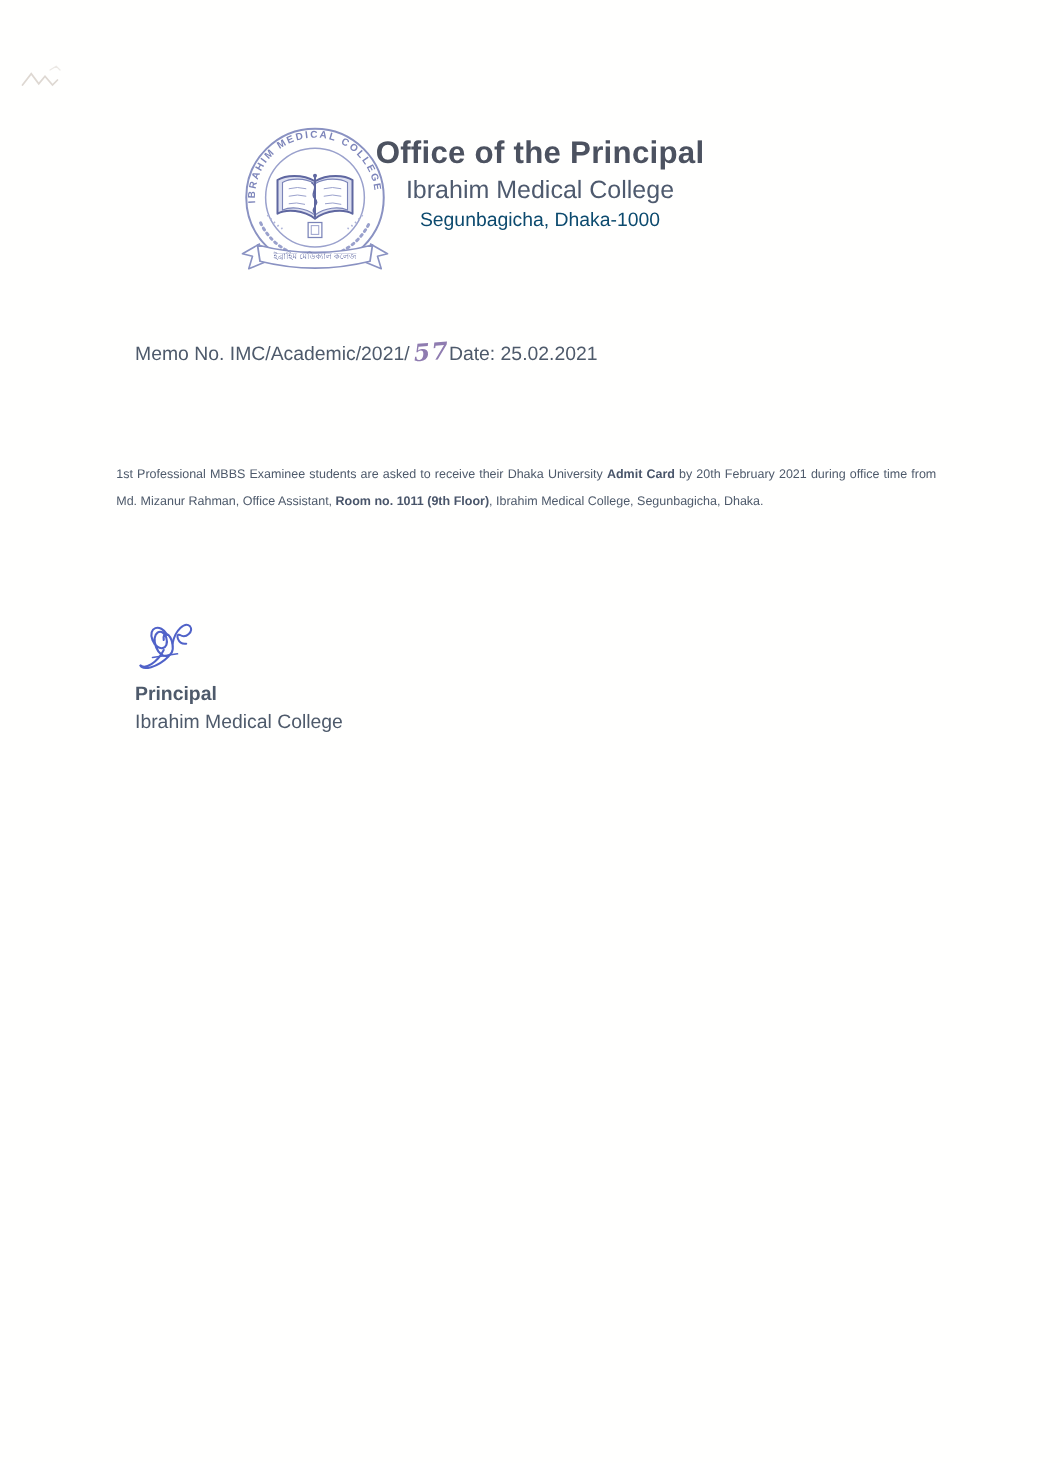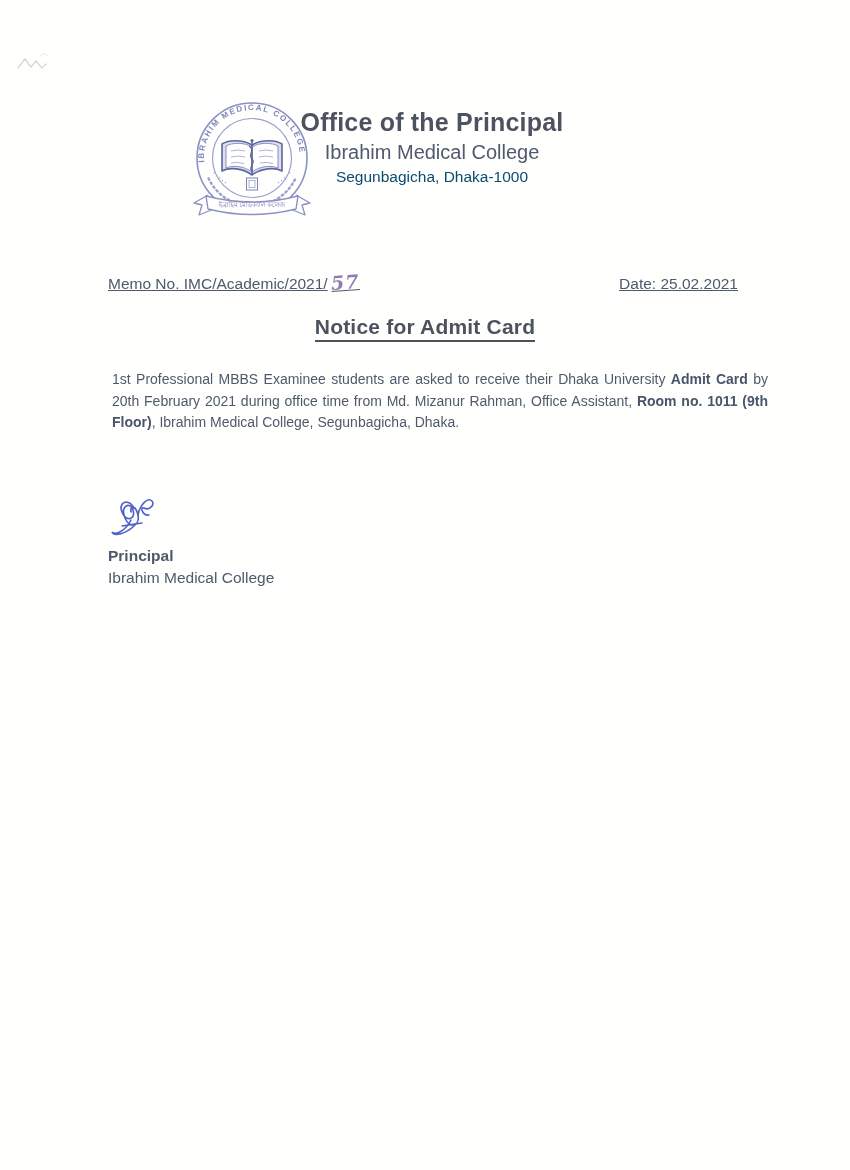--- a/index.html
+++ b/index.html
@@ -22,41 +22,41 @@
   .head-office {
     font-size:25px; font-weight:bold; color:#4c5260; letter-spacing:.2px;
     line-height:32px;
   }
   .head-college { font-size:20px; color:#4e5a6e; line-height:28px; }
   .head-address { font-size:15.5px; color:#0c4a6e; line-height:22px; }
 
   
   .memo-row {
     position:absolute; left:108px; right:112px; top:271px;
-    display:flex; justify-content:space-between; align-items:baseline;
-    font-size:15.5px; color:#4e5a6b;text-decoration:underline;
+    display:flex; align-items:baseline;
+    font-size:15.5px; color:#4e5a6b;
   }
   .memo-number { display:flex; align-items:baseline; }
   .handwritten {
     font-family:"DejaVu Serif", serif; font-style:italic; font-weight:bold;
     color:#8f7cb0; font-size:19px; margin-left:3px; transform:rotate(-4deg);
     letter-spacing:1px;
   }
 
   
   .notice-title-wrap { position:absolute; left:0; right:0; top:315px; text-align:center; }
   .notice-title {
     display:inline-block; font-size:21px; font-weight:bold; color:#4c525e;
     border-bottom:2px solid #4c525e; padding-bottom:1px; letter-spacing:.2px;
   }
 
   
   .notice-body {
-    position:absolute; left:112px; width:656px; top:369px;
-    font-size:14px; line-height:21.5px; color:#4e5a6b;
+    position:absolute; left:93px; width:656px; top:369px;
+    font-size:10px; line-height:21.5px; color:#4e5a6b;
     text-align:justify;
   }
   .seg-bold { font-weight:bold; color:#49556a; }
 
   
   .signature { position:absolute; left:104px; top:496px; }
   .sig-role { position:absolute; left:108px; top:545px; font-size:15.5px; line-height:22px;font-weight:bold; }
   .sig-org  { position:absolute; left:108px; top:567px; font-size:15.5px; line-height:22px; }
 
   .seal-ring-text { font-size:8px; font-weight:bold; letter-spacing:1.6px; fill:#7d85ba; }
@@ -120,23 +120,20 @@
   </div>
 
   <div class="memo-row">
     <div class="memo-number">
       <span>Memo No. IMC/Academic/2021/</span>
       <span class="handwritten">57</span>
     </div>
     <div>Date: 25.02.2021</div>
   </div>
 
-  <div class="notice-title-wrap">
-    <span class="notice-title">Notice for Admit Card</span>
-  </div>
 
   <p class="notice-body"><span>1st Professional MBBS Examinee students are asked to receive their Dhaka University </span><span class="seg-bold">Admit Card</span><span> by 20th February 2021 during office time from Md. Mizanur Rahman, Office Assistant, </span><span class="seg-bold">Room no. 1011 (9th Floor)</span><span>, Ibrahim Medical College, Segunbagicha, Dhaka.</span></p>
 
   <svg class="signature" width="76" height="56" viewBox="0 0 76 56">
     <path d="M30,12 C24,2 14,6 18,16 C22,26 32,24 29,14 C26,5 16,10 21,22 C25,32 36,31 34,19 C32,10 26,8 27,16" fill="none" stroke="#5062c8" stroke-width="1.7" stroke-linecap="round"></path>
     <path d="M34,19 C36,8 44,1 48,5 C51,9 45,15 40,12 C36,10 38,20 45,19" fill="none" stroke="#5062c8" stroke-width="1.6" stroke-linecap="round"></path>
     <path d="M27,24 C22,34 12,40 8,36 C10,41 22,38 31,29" fill="none" stroke="#5062c8" stroke-width="1.6" stroke-linecap="round"></path>
     <path d="M18,30 L38,27" fill="none" stroke="#5062c8" stroke-width="1.3" stroke-linecap="round"></path>
   </svg>
   <div class="sig-role">Principal</div>

